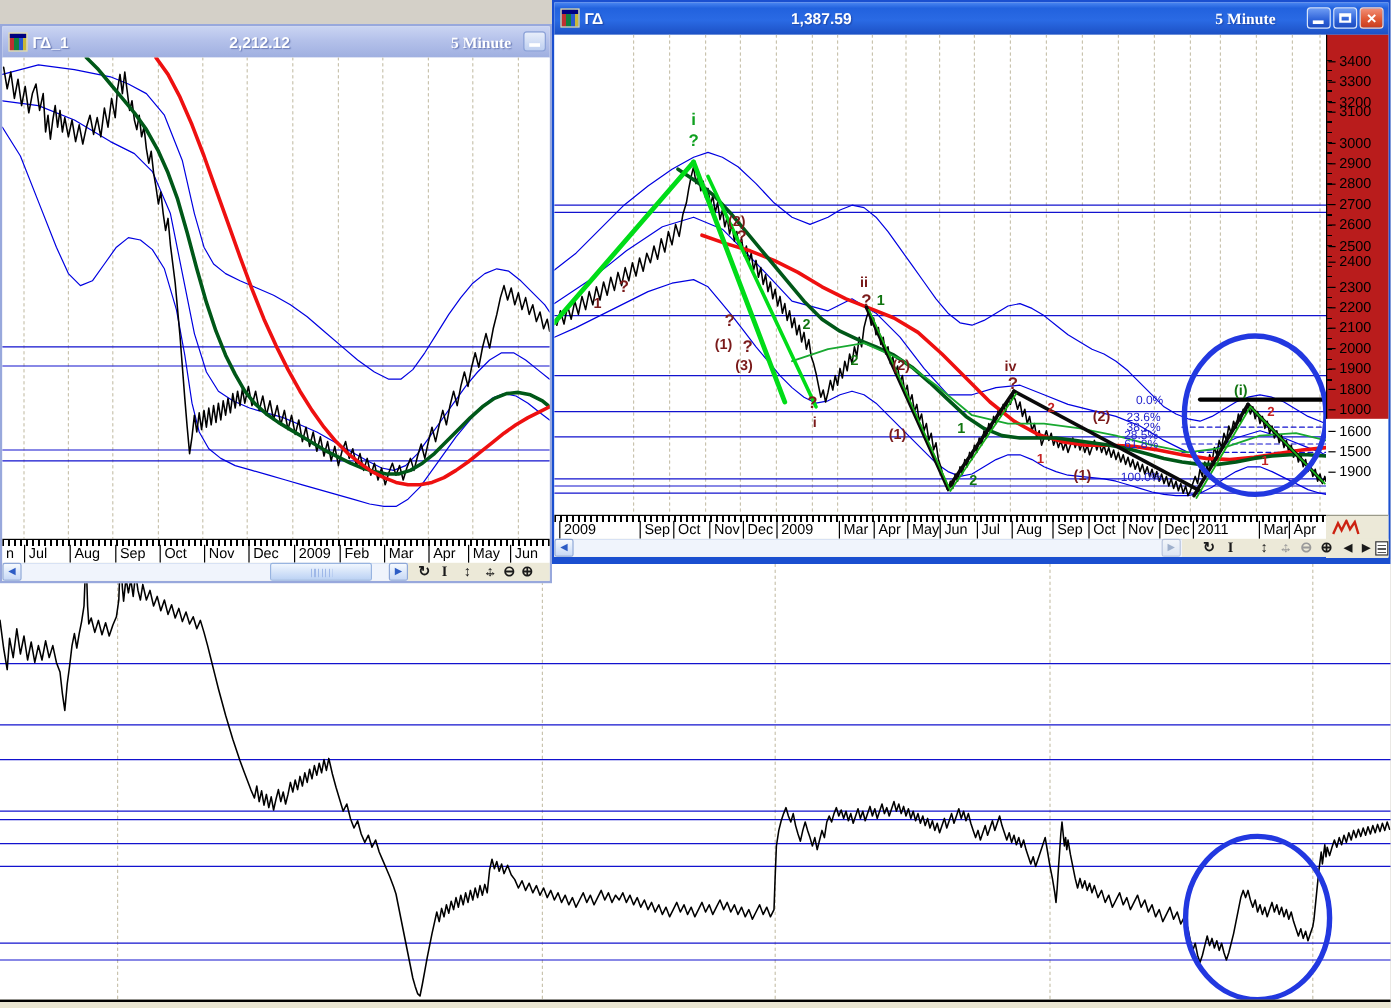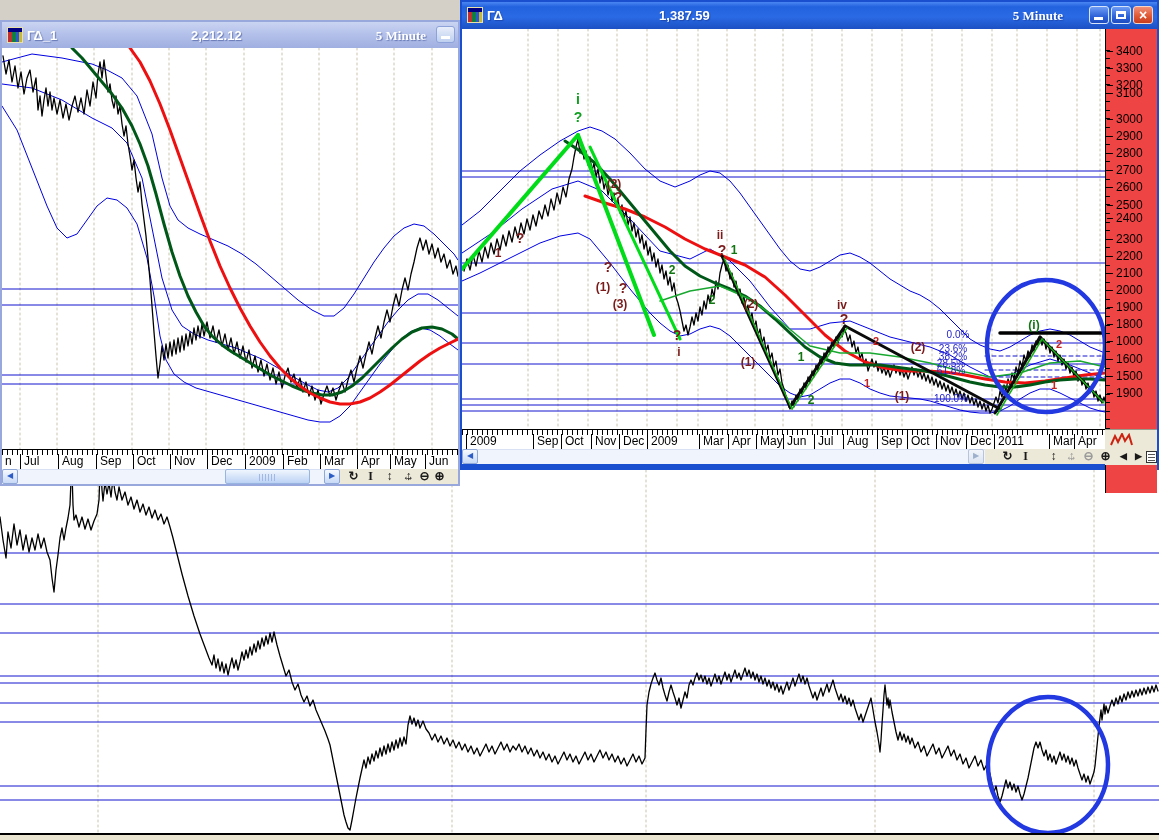--- a/index.html
+++ b/index.html
@@ -43,21 +43,21 @@
   .plot svg{position:absolute;left:0;top:0;}
   .anno-layer{position:absolute;left:0;top:0;right:0;bottom:0;pointer-events:none;}
   .anno{position:absolute;transform:translate(-50%,-50%);white-space:nowrap;line-height:1;}
   .an-m {color:#7A1A1A;font-weight:bold;font-size:12px;}
   .an-mq{color:#7A1A1A;font-weight:bold;font-size:14px;}
   .an-g {color:#117511;font-weight:bold;font-size:12px;}
   .an-gq{color:#0FA01F;font-weight:bold;font-size:14px;}
   .an-r {color:#C42222;font-weight:bold;font-size:11px;}
   .an-b {color:#2222CC;font-size:10px;}
   
-  #yaxis{position:absolute;left:643px;top:27px;width:52px;height:464px;background:#ef4444;border-left:1px solid #000;box-sizing:border-box;}
+  #yaxis{position:absolute;left:643px;top:27px;width:52px;height:320px;background:#b91c1c;border-left:1px solid #000;box-sizing:border-box;}
   #yaxis .minor{position:absolute;left:0;top:13px;bottom:28px;width:4px;
      background:repeating-linear-gradient(180deg,transparent 0 7.6px,#000 7.6px 8.6px);}
   .ylabel{position:absolute;left:10px;font-size:12px;color:#000;line-height:12px;}
   .ylabel::before{content:"";position:absolute;left:-9px;top:6px;width:6px;height:1px;background:#000;}
   
   .xaxis{position:absolute;background:#fff;border-top:1px solid #000;box-sizing:border-box;}
   #xaxis-left{left:0;top:427px;width:456px;height:20px;}
   #xaxis-right{left:0;top:427px;width:643px;height:20px;}
   .tickstrip{position:absolute;top:0;left:0;right:0;height:5px;
      background:repeating-linear-gradient(90deg,#000 0 1px,transparent 1px 5px);}

